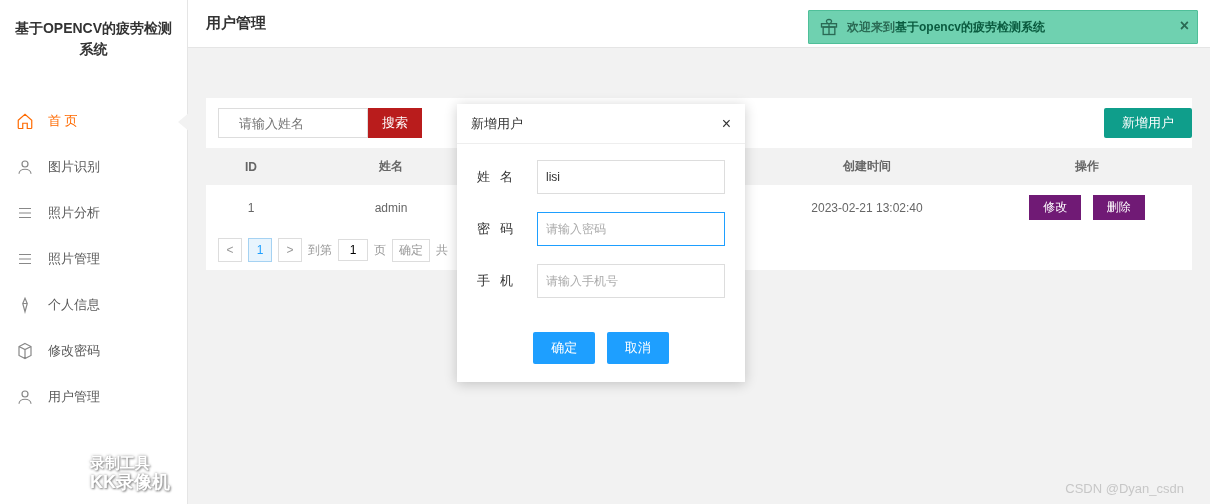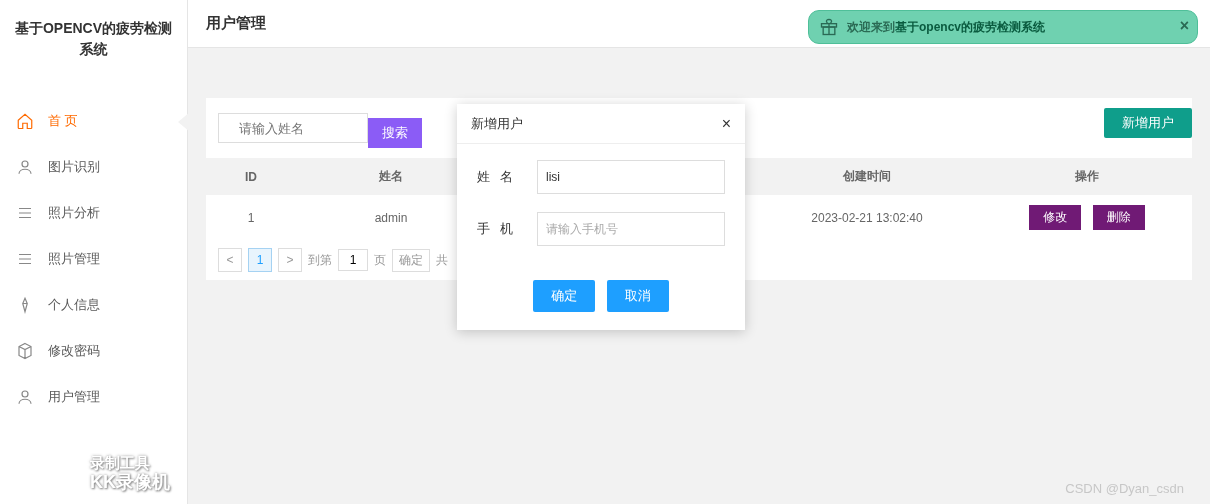--- a/index.html
+++ b/index.html
@@ -8,30 +8,30 @@
 .sidebar { position: absolute; left: 0; top: 0; width: 188px; height: 504px; background: #fff; border-right: 1px solid #e5e5e5; }
 .sidebar-title { padding: 18px 10px; text-align: center; font-size: 14px; font-weight: bold; color: #333; line-height: 1.5; }
 .nav { padding-top: 20px; }
 .nav-item { display: flex; align-items: center; height: 46px; padding: 0 16px; color: #595959; cursor: pointer; }
 .nav-item.active { color: #ff6a00; }
 .nav-item .icon { width: 18px; height: 18px; margin-right: 14px; display: inline-flex; align-items: center; justify-content: center; }
 .nav-item .icon svg { width: 18px; height: 18px; }
 
 .main { position: absolute; left: 188px; top: 0; right: 0; height: 504px; }
 .header { height: 48px; background: #fff; border-bottom: 1px solid #e5e5e5; display: flex; align-items: center; padding: 0 18px; font-size: 15px; font-weight: bold; color: #333; position: relative; }
-.banner { position: absolute; right: 12px; top: 10px; width: 390px; height: 34px; background: #6fd1b0; border: 1px solid #4fbf99; border-radius: 11px; display: flex; align-items: center; padding: 0 10px; color: #2a6a54; font-size: 12px; }
+.banner { position: absolute; right: 12px; top: 10px; width: 390px; height: 34px; background: #6fd1b0; border: 1px solid #4fbf99; border-radius: 1px; display: flex; align-items: center; padding: 0 10px; color: #2a6a54; font-size: 12px; }
 .banner .gift-icon { width: 20px; height: 20px; margin-right: 8px; }
 .banner .close { position: absolute; right: 8px; top: 6px; color: #2a6a54; font-size: 16px; cursor: pointer; }
 .banner b { color: #0a5b3f; }
 
 .content { padding: 50px 18px 18px 18px; position: relative; }
 .panel { background: #fff; padding: 0; }
 .panel-top { padding: 10px 12px; display: flex; align-items: center; }
 .search-input { width: 150px; height: 30px; border: 1px solid #ddd; padding: 0 20px; font-size: 13px; color: #999; }
-.search-btn { height: 30px; padding: 0 14px; background: #8b5cf6; color: #fff; border: none; font-size: 13px; cursor: pointer; margin-top: 10px; }
+.search-btn { height: 30px; padding: 0 14px; background: #b91c1c; color: #fff; border: none; font-size: 13px; cursor: pointer; }
 .add-btn { position: absolute; right: 18px; top: 60px; height: 30px; padding: 0 18px; background: #0f9e8b; color: #fff; border: none; border-radius: 2px; font-size: 13px; cursor: pointer; }
 
 table.grid { width: 100%; border-collapse: collapse; }
 table.grid th { background: #f2f2f2; padding: 10px; font-weight: bold; color: #666; font-size: 12px; text-align: center; }
 table.grid td { padding: 10px; text-align: center; color: #666; font-size: 12px; border-bottom: 0; }
 .op-btn { display: inline-block; padding: 4px 14px; background: #701a75; color: #fff; font-size: 12px; cursor: pointer; margin: 0 4px; }
 
 .pager { padding: 8px 12px; display: flex; align-items: center; color: #999; font-size: 12px; gap: 6px; }
 .pager .pg { width: 24px; height: 24px; border: 1px solid #ddd; display: inline-flex; align-items: center; justify-content: center; cursor: pointer; }
 .pager .pg.cur { background: #e8f4fd; border-color: #a5d2f2; color: #1e9fff; }
@@ -190,20 +190,24 @@
   <div class="modal-head">
     <span>新增用户</span>
     <span class="modal-close">×</span>
   </div>
   <div class="modal-body">
     <div class="form-row">
       <span class="form-label">姓名</span>
       <input class="form-input" value="lisi" style="">
     </div>
     <div class="form-row">
+      <span class="form-label">密码</span>
+      <input class="form-input focus" placeholder="请输入密码" style="">
+    </div>
+    <div class="form-row">
       <span class="form-label">手机</span>
       <input class="form-input" placeholder="请输入手机号" style="">
     </div>
   </div>
   <div class="modal-foot">
     <button class="btn-primary">确定</button>
     <button class="btn-primary">取消</button>
   </div>
 </div>
 

